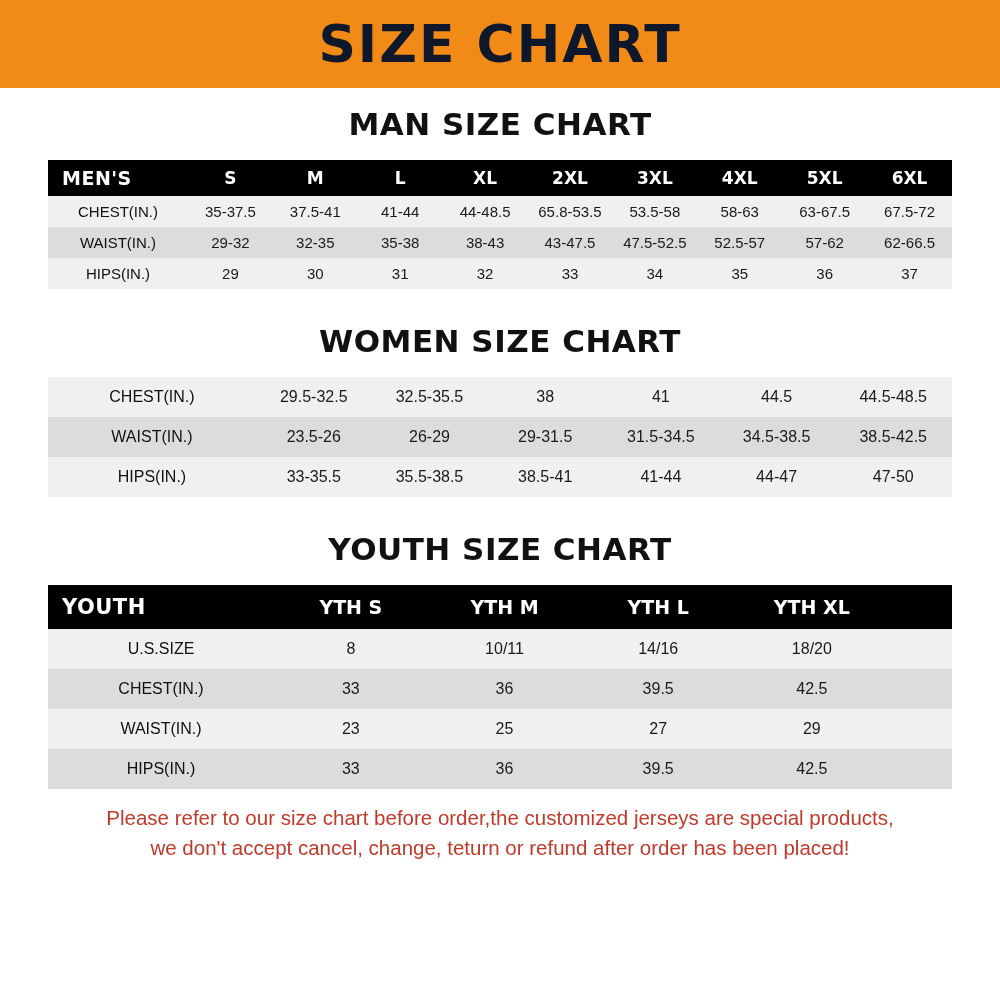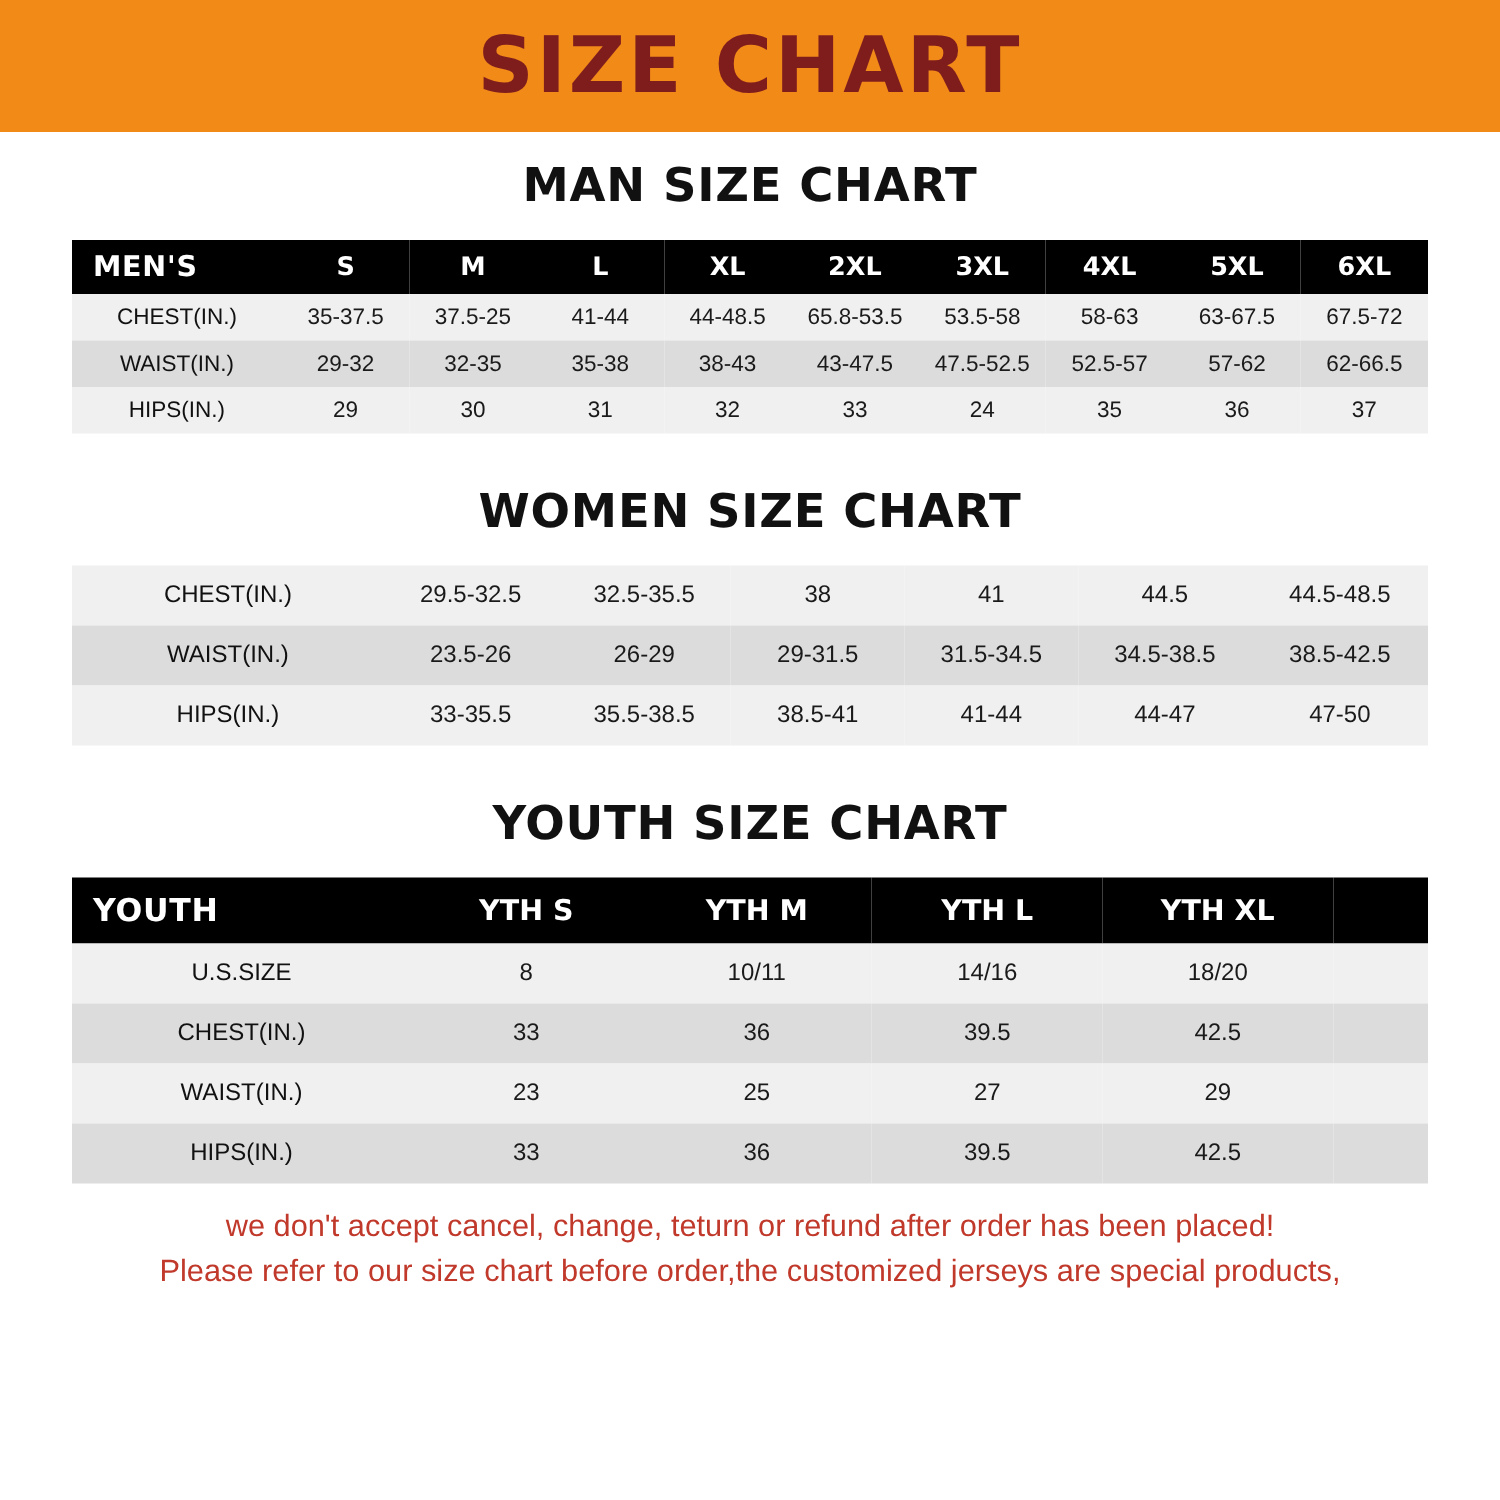--- a/index.html
+++ b/index.html
@@ -27,21 +27,21 @@
     height: 88px;
     display: flex;
     align-items: center;
     justify-content: center;
   }
   .banner-title {
     font-family: "DejaVu Sans", sans-serif;
     font-weight: bold;
     font-size: 52px;
     letter-spacing: 2px;
-    color: #7f1d1d;
+    color: #0f172a;
     text-align: center;
     line-height: 1;
   }
   
   .section {
     padding: 0 48px;
   }
   .section-title {
     text-align: center;
     font-family: "DejaVu Sans", sans-serif;
@@ -157,21 +157,21 @@
           <td>XL</td>
           <td>2XL</td>
           <td>3XL</td>
           <td>4XL</td>
           <td>5XL</td>
           <td>6XL</td>
         </tr>
         <tr class="body-row row-a">
           <td class="label-cell">CHEST(IN.)</td>
           <td>35-37.5</td>
-          <td>37.5-25</td>
+          <td>37.5-41</td>
           <td>41-44</td>
           <td>44-48.5</td>
           <td>65.8-53.5</td>
           <td>53.5-58</td>
           <td>58-63</td>
           <td>63-67.5</td>
           <td>67.5-72</td>
         </tr>
         <tr class="body-row row-b">
           <td class="label-cell">WAIST(IN.)</td>
@@ -185,21 +185,21 @@
           <td>57-62</td>
           <td>62-66.5</td>
         </tr>
         <tr class="body-row row-a">
           <td class="label-cell">HIPS(IN.)</td>
           <td>29</td>
           <td>30</td>
           <td>31</td>
           <td>32</td>
           <td>33</td>
-          <td>24</td>
+          <td>34</td>
           <td>35</td>
           <td>36</td>
           <td>37</td>
         </tr>
       </tbody>
     </table>
   </div>
 
   <div class="gap-lg"></div>
 
@@ -301,17 +301,17 @@
           <td>36</td>
           <td>39.5</td>
           <td>42.5</td>
           <td></td>
         </tr>
       </tbody>
     </table>
   </div>
 
   <div class="footer-note">
+    <span class="footer-line">Please refer to our size chart before order,the customized jerseys are special products,</span>
     <span class="footer-line">we don't accept cancel, change, teturn or refund after order has been placed!</span>
-    <span class="footer-line">Please refer to our size chart before order,the customized jerseys are special products,</span>
   </div>
 
 </div>
 
 </body></html>

